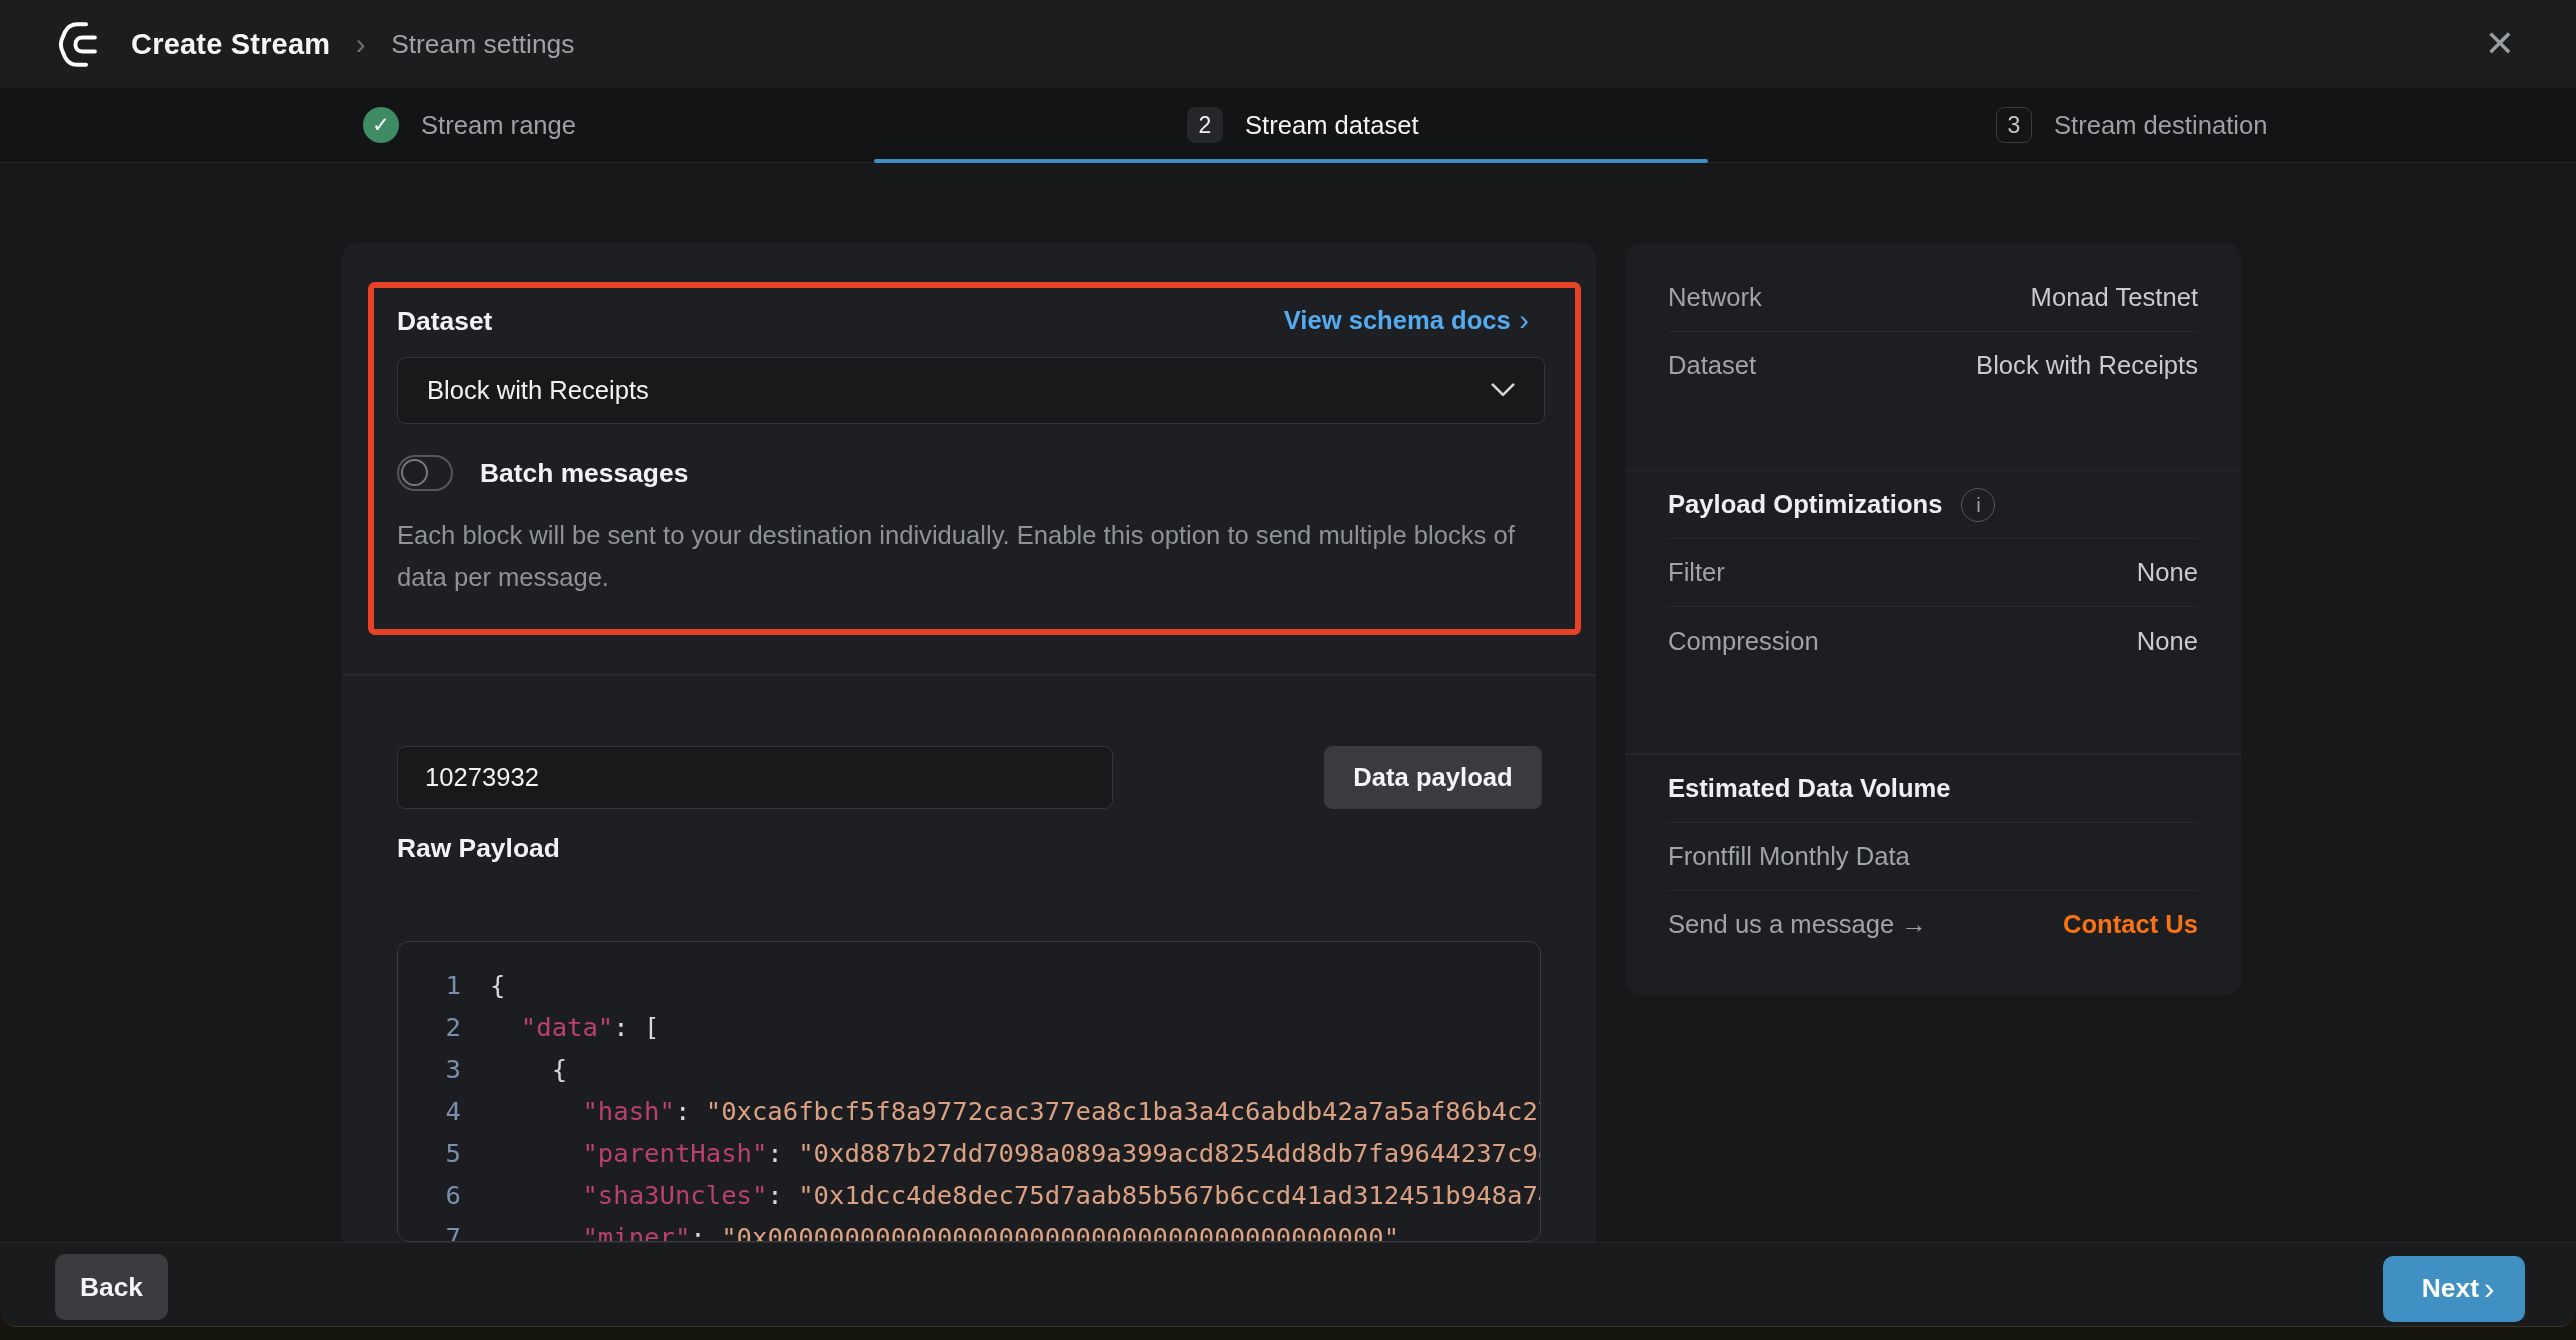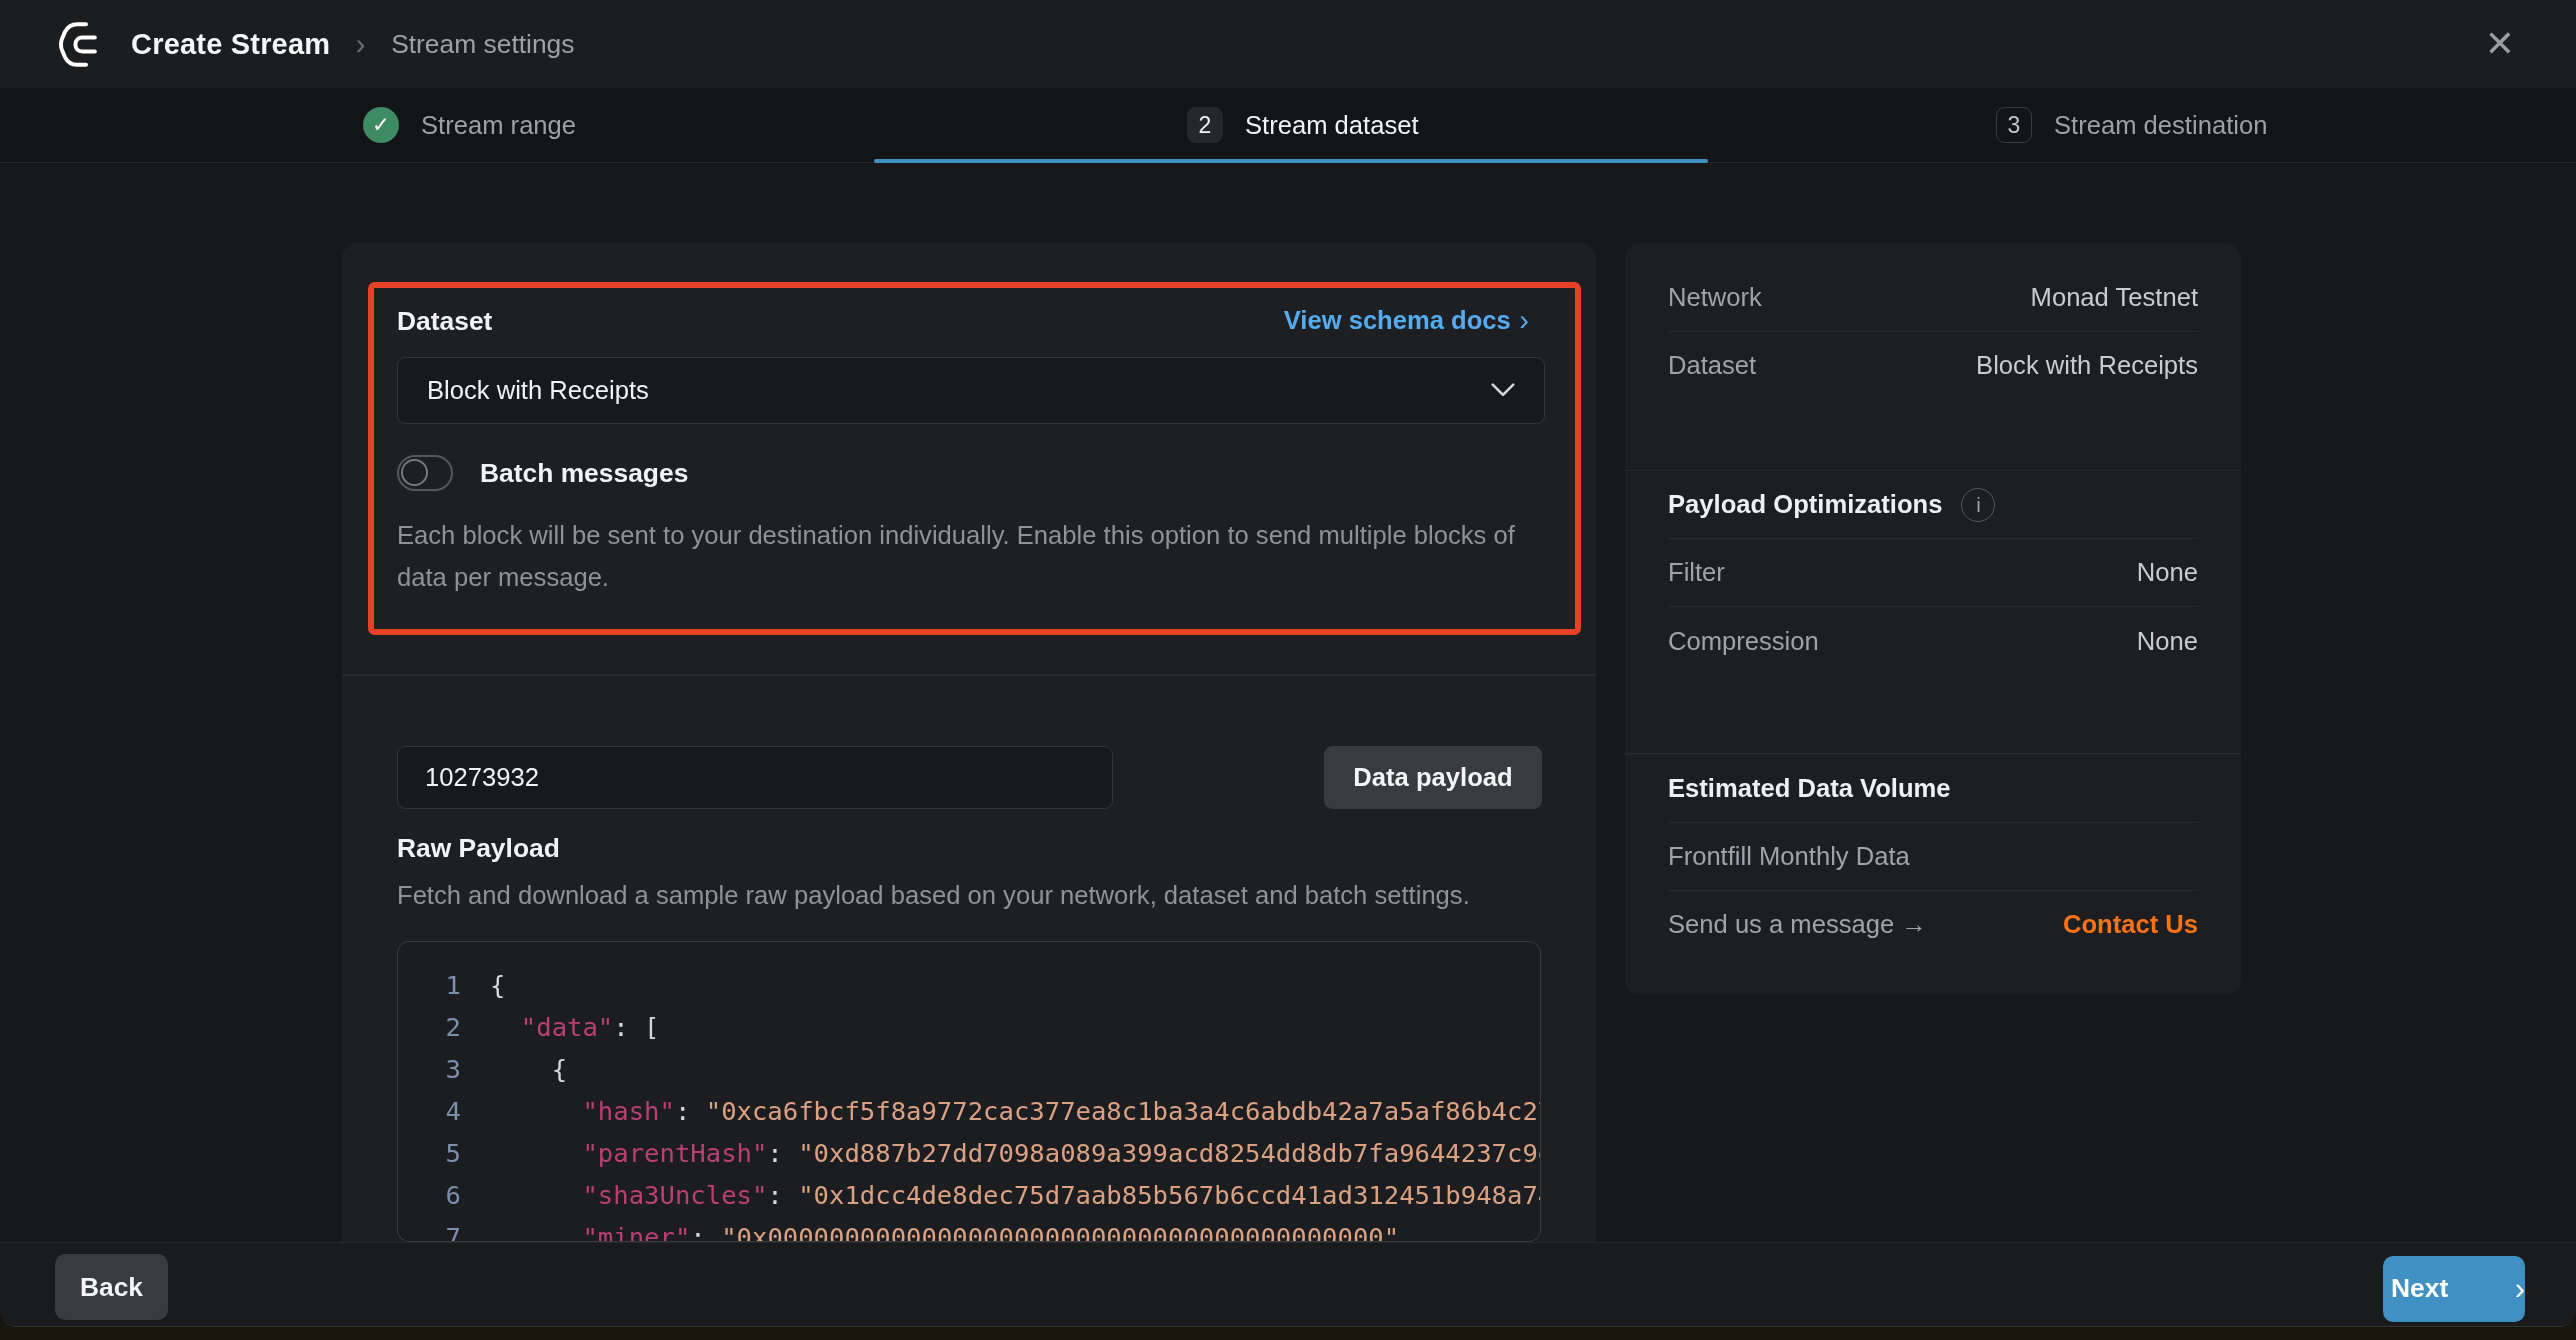--- a/index.html
+++ b/index.html
@@ -143,21 +143,21 @@
   .back-btn {
     position:absolute; left:55px; top:11px; width:113px; height:66px;
     background:#3a3b3f; border:none; border-radius:10.2px;
     color:#f4f5f6; font-size:26.4px; font-weight:600; cursor:pointer;
     font-family:"Liberation Sans", sans-serif;
   }
   .next-btn {
     position:absolute; right:51px; top:12.8px; width:142px; height:66px;
     background:#4090c4; border:none; border-radius:10.2px;
     color:#ffffff; font-size:26.4px; font-weight:700; cursor:pointer;
-    display:flex; align-items:center; justify-content:space-between; gap:5px;
+    display:flex; align-items:center; justify-content:center; gap:5px;
     font-family:"Liberation Sans", sans-serif;
     padding-left:8px;
   }
   .next-btn .chev { font-size:31px; font-weight:400; line-height:26.4px; }
 </style>
 </head>
 <body>
 
 <div class="modal">
 
@@ -210,21 +210,20 @@
     </div>
     <div class="toggle-desc">Each block will be sent to your destination individually. Enable this option to send multiple blocks of data per message.</div>
 
     <div class="red-box"></div>
     <div class="main-divider"></div>
 
     <input class="block-input" type="text" value="10273932" style="">
     <button class="fetch-btn">Data payload</button>
 
     <span class="raw-title">Raw Payload</span>
-    <span class="raw-desc">Fetch and download a sample raw payload based on your network, dataset and batch settings.</span>
 
     <div class="code-box">
         <div class="code-line"><span class="ln">1</span><span class="lc"><span class="tok-p">{</span></span></div>
         <div class="code-line"><span class="ln">2</span><span class="lc">  <span class="tok-k">"data"</span><span class="tok-p">: [</span></span></div>
         <div class="code-line"><span class="ln">3</span><span class="lc">    <span class="tok-p">{</span></span></div>
         <div class="code-line"><span class="ln">4</span><span class="lc">      <span class="tok-k">"hash"</span><span class="tok-p">: </span><span class="tok-s">"0xca6fbcf5f8a9772cac377ea8c1ba3a4c6abdb42a7a5af86b4c27f3a19e8"</span></span></div>
         <div class="code-line"><span class="ln">5</span><span class="lc">      <span class="tok-k">"parentHash"</span><span class="tok-p">: </span><span class="tok-s">"0xd887b27dd7098a089a399acd8254dd8db7fa9644237c9e31f2b84bd3"</span></span></div>
         <div class="code-line"><span class="ln">6</span><span class="lc">      <span class="tok-k">"sha3Uncles"</span><span class="tok-p">: </span><span class="tok-s">"0x1dcc4de8dec75d7aab85b567b6ccd41ad312451b948a7413f0a142fd40d49347"</span></span></div>
         <div class="code-line"><span class="ln">7</span><span class="lc">      <span class="tok-k">"miner"</span><span class="tok-p">: </span><span class="tok-s">"0x0000000000000000000000000000000000000000"</span></span></div>
       </div>

